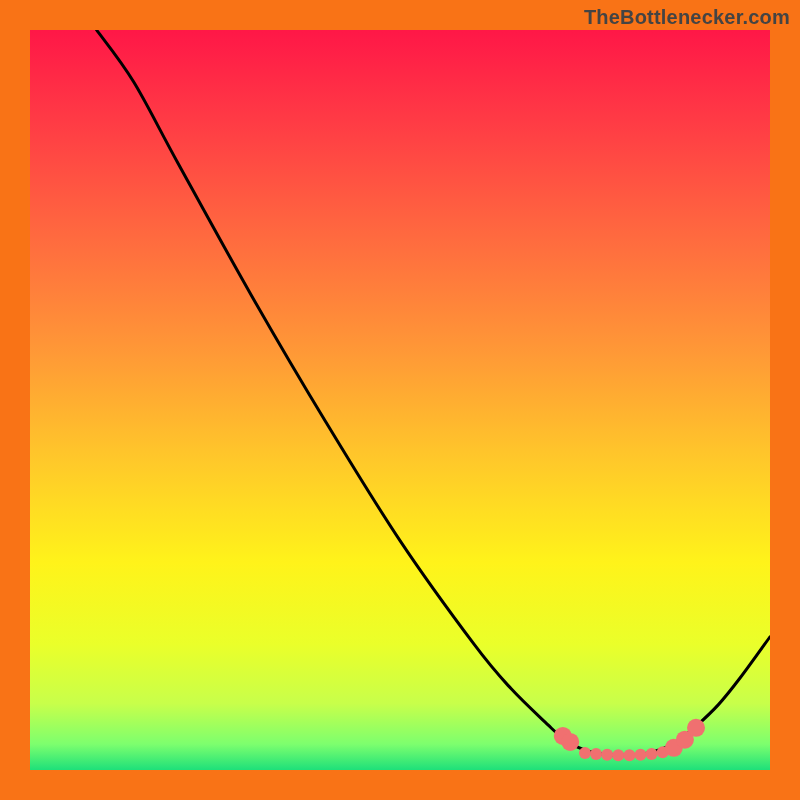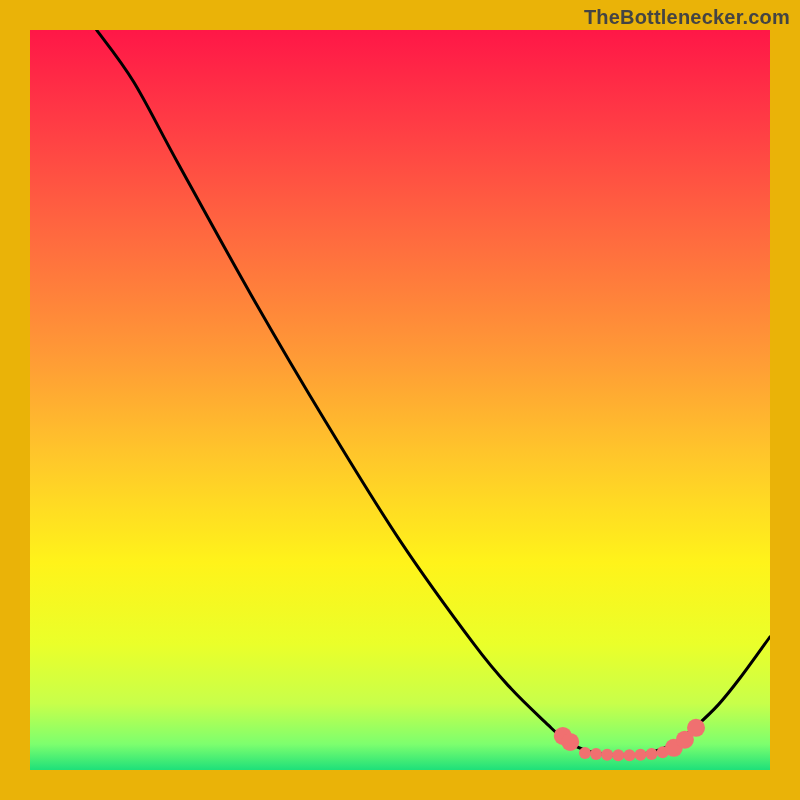--- a/index.html
+++ b/index.html
@@ -7,21 +7,21 @@
     padding: 0;
     background: #000;
     width: 800px;
     height: 800px;
     overflow: hidden;
     font-family: Arial, Helvetica, sans-serif;
   }
   .outer {
     width: 800px;
     height: 800px;
-    background: #eab308;
+    background: #f97316;
     position: relative;
   }
   .watermark {
     position: absolute;
     top: 6px;
     right: 10px;
     color: #444;
     font-size: 20px;
     font-weight: 600;
     letter-spacing: 0.2px;

